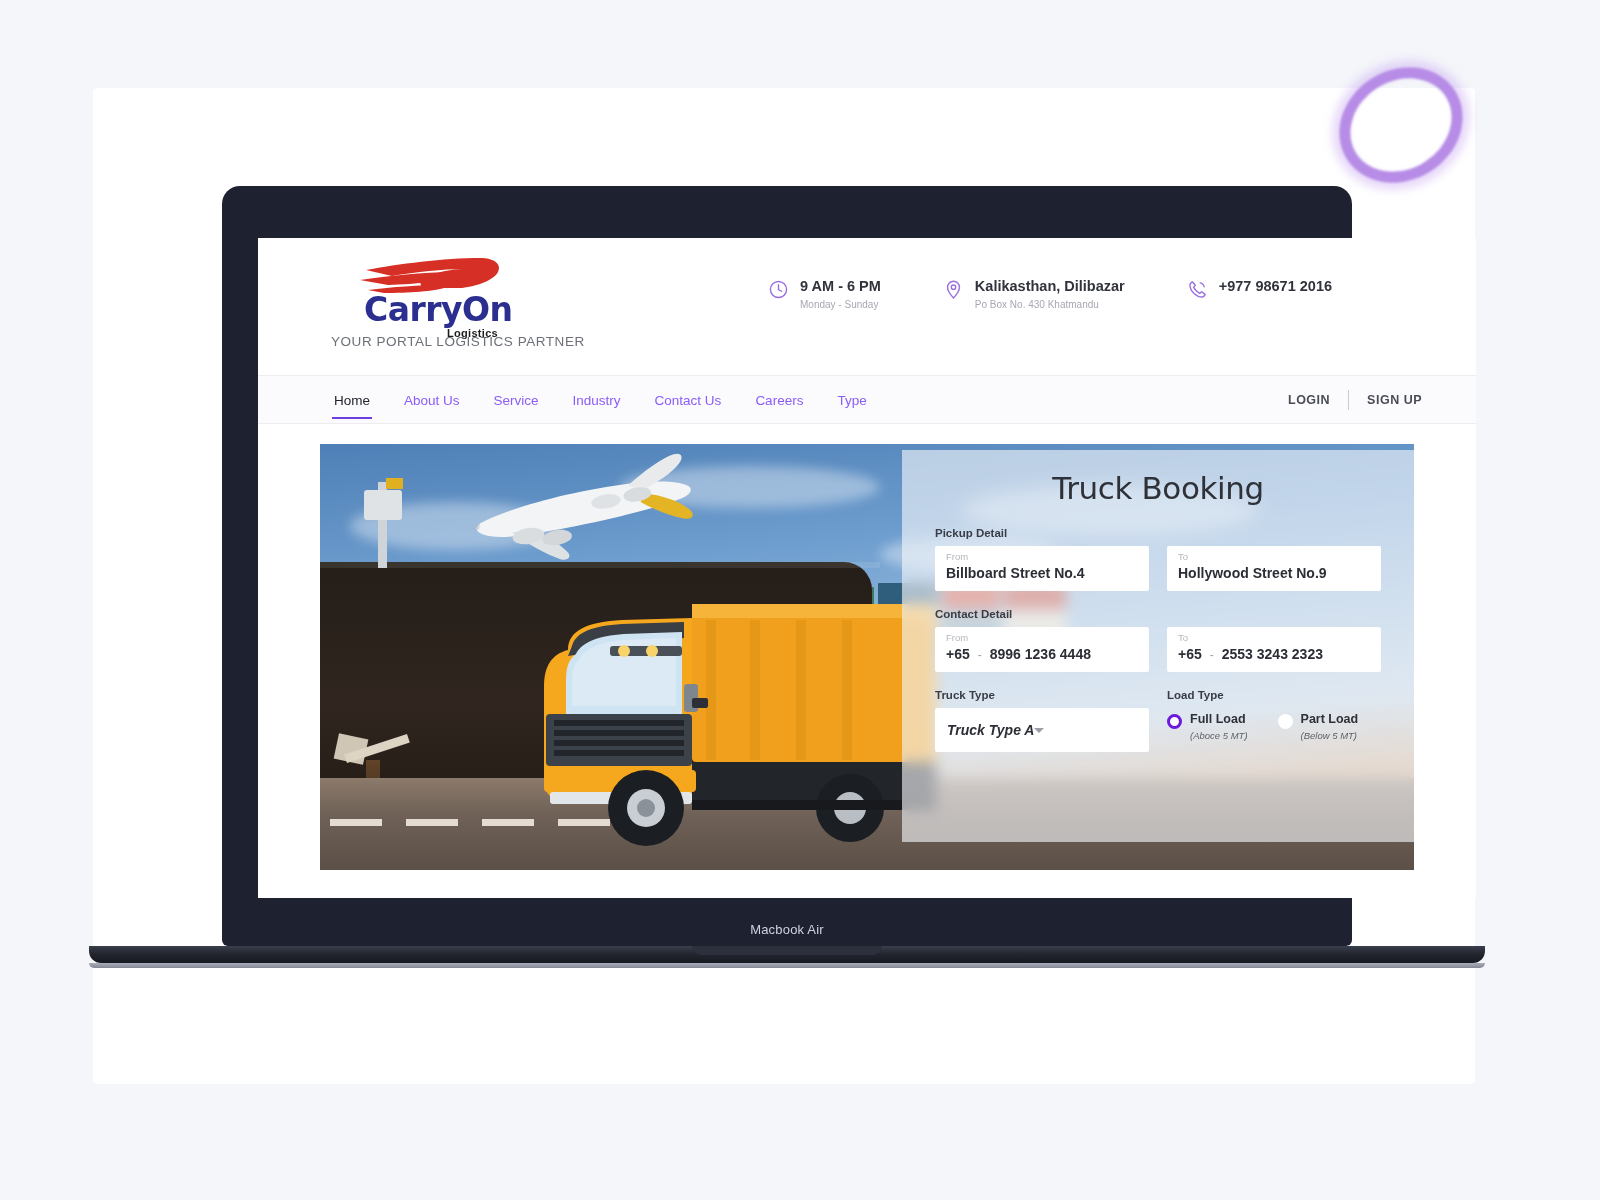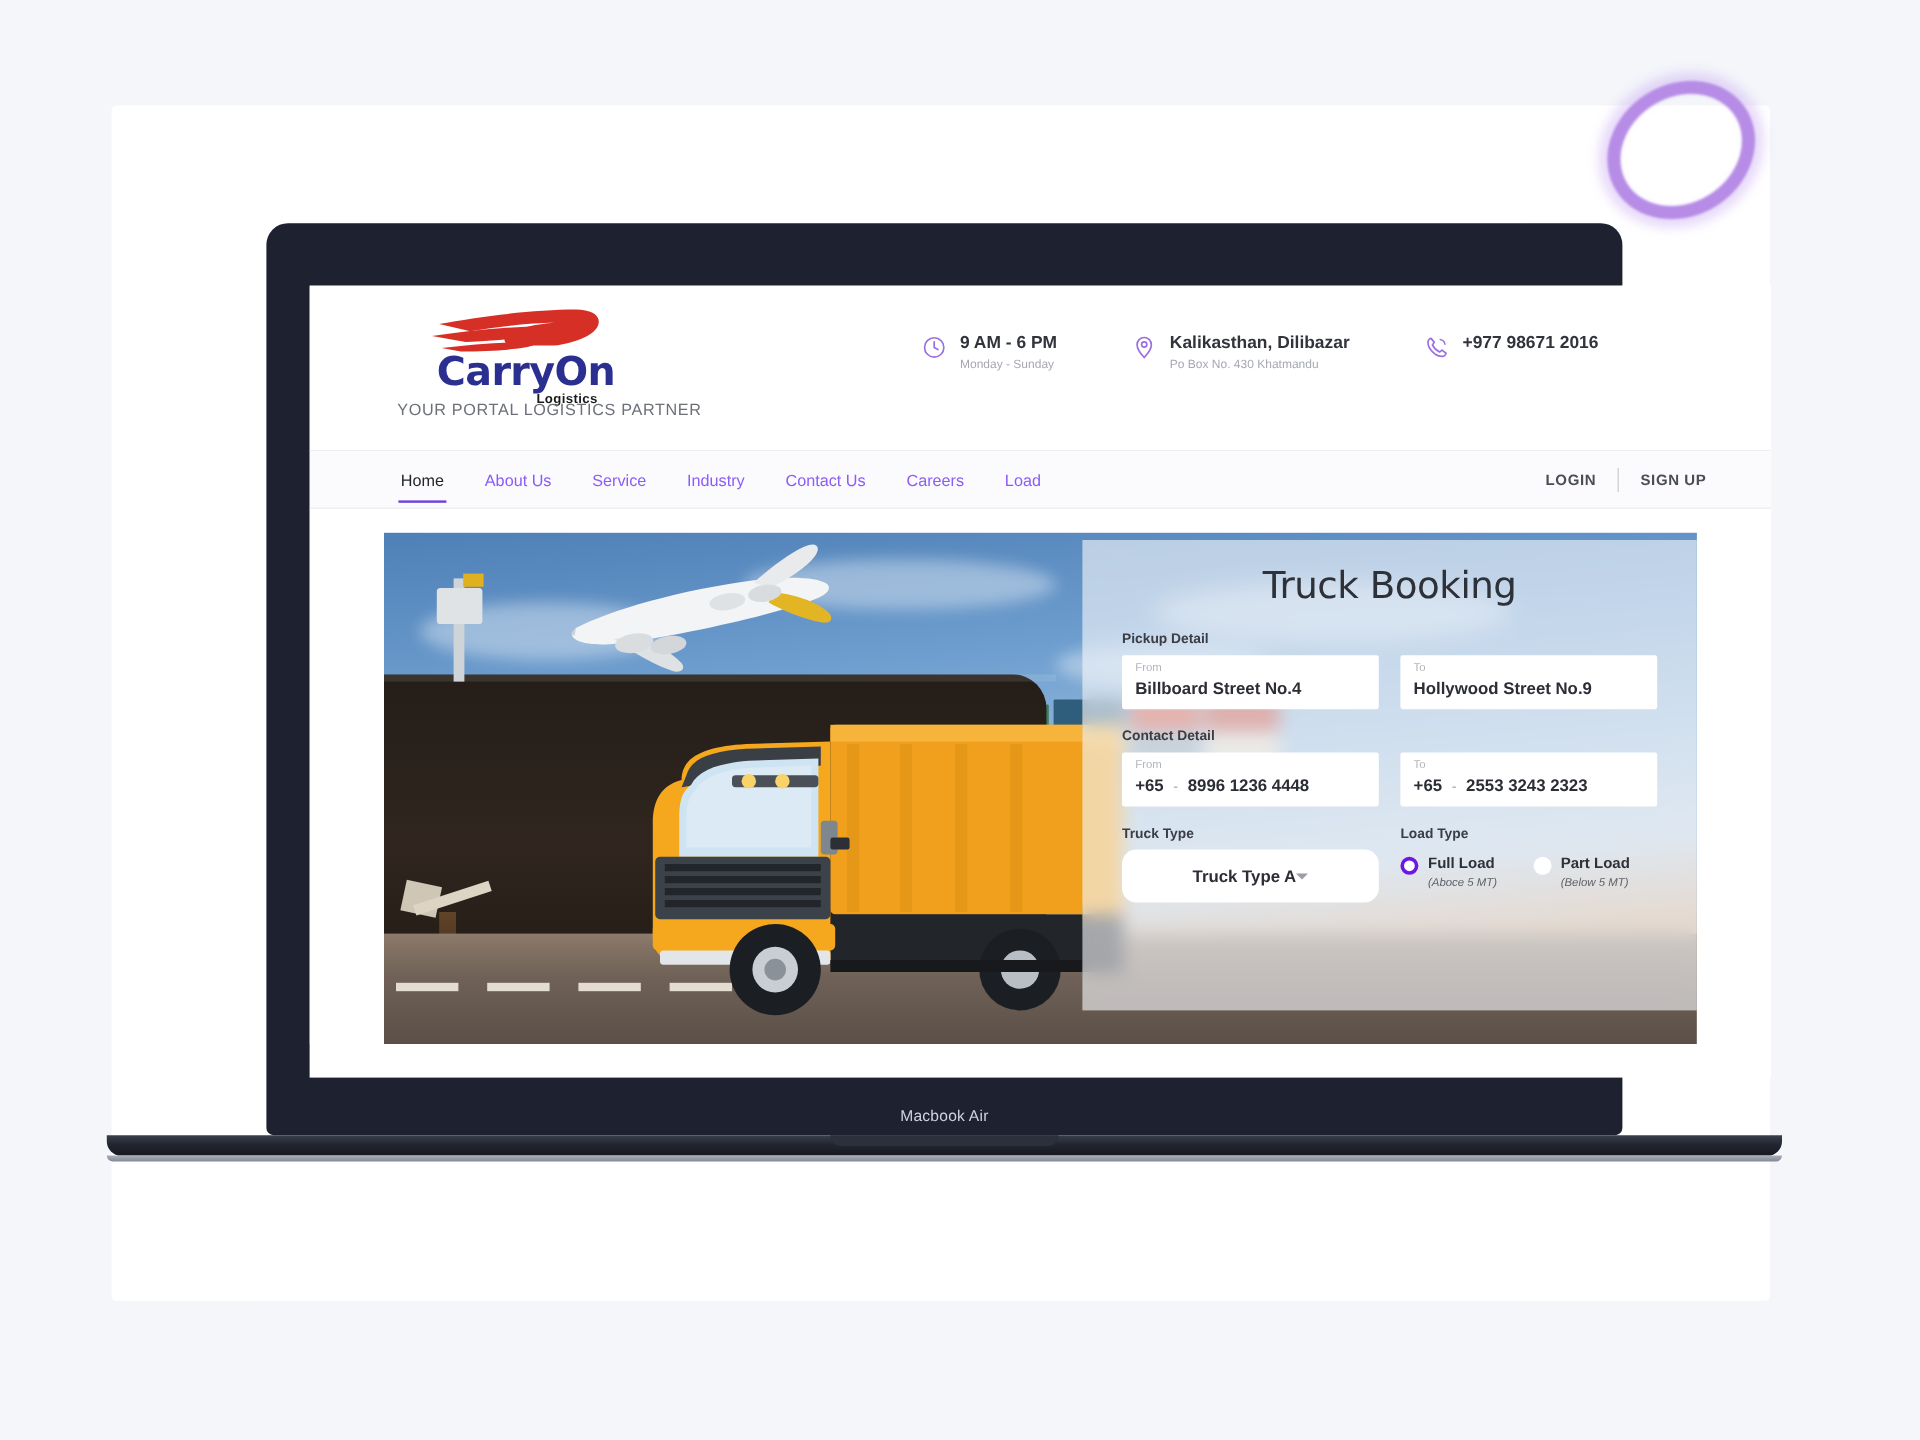--- a/index.html
+++ b/index.html
@@ -271,23 +271,23 @@
   .field-val {
     font-size: 14px; font-weight: bold; color: #2b2e35;
     margin-top: 3px; white-space: nowrap;
   }
   .phone-val { display: flex; align-items: baseline; gap: 8px; }
   .phone-dash { color: #9ea1a9; font-weight: normal; font-size: 12px; }
 
   .bottom-row { display: flex; gap: 18px; margin-bottom: 15px; }
   .col { flex: 1; }
   .select-box {
-    background: #fff; border-radius: 12px;
+    background: #fff; border-radius: 2px;
     height: 44px; display: flex; align-items: center;
-    padding: 0 12px; justify-content: center;
+    padding: 0 12px; justify-content: flex-start; font-style: italic;
   }
   .select-val { font-size: 14px; font-weight: bold; color: #2b2e35; }
   .caret { width: 0; height: 0; border-left: 5px solid transparent; border-right: 5px solid transparent; border-top: 5px solid #9b9ea6; }
 
   .radio-row { display: flex; gap: 30px; padding-top: 5px; }
   .radio-item { display: flex; gap: 8px; align-items: flex-start; }
   .radio {
     width: 15px; height: 15px; border-radius: 50%;
     background: #fff; flex: none; margin-top: 1px;
     position: relative;
@@ -376,21 +376,21 @@
       </div>
 
       <div class="site-nav">
         <div class="nav-left">
           <a class="nav-link active">Home</a>
           <a class="nav-link">About Us</a>
           <a class="nav-link">Service</a>
           <a class="nav-link">Industry</a>
           <a class="nav-link">Contact Us</a>
           <a class="nav-link">Careers</a>
-          <a class="nav-link">Load</a>
+          <a class="nav-link">Type</a>
         </div>
         <div class="nav-right">
           <a class="nav-auth">LOGIN</a>
           <div class="nav-div"></div>
           <a class="nav-auth">SIGN UP</a>
         </div>
       </div>
 
       <div class="hero-wrap">
         <div class="hero">

